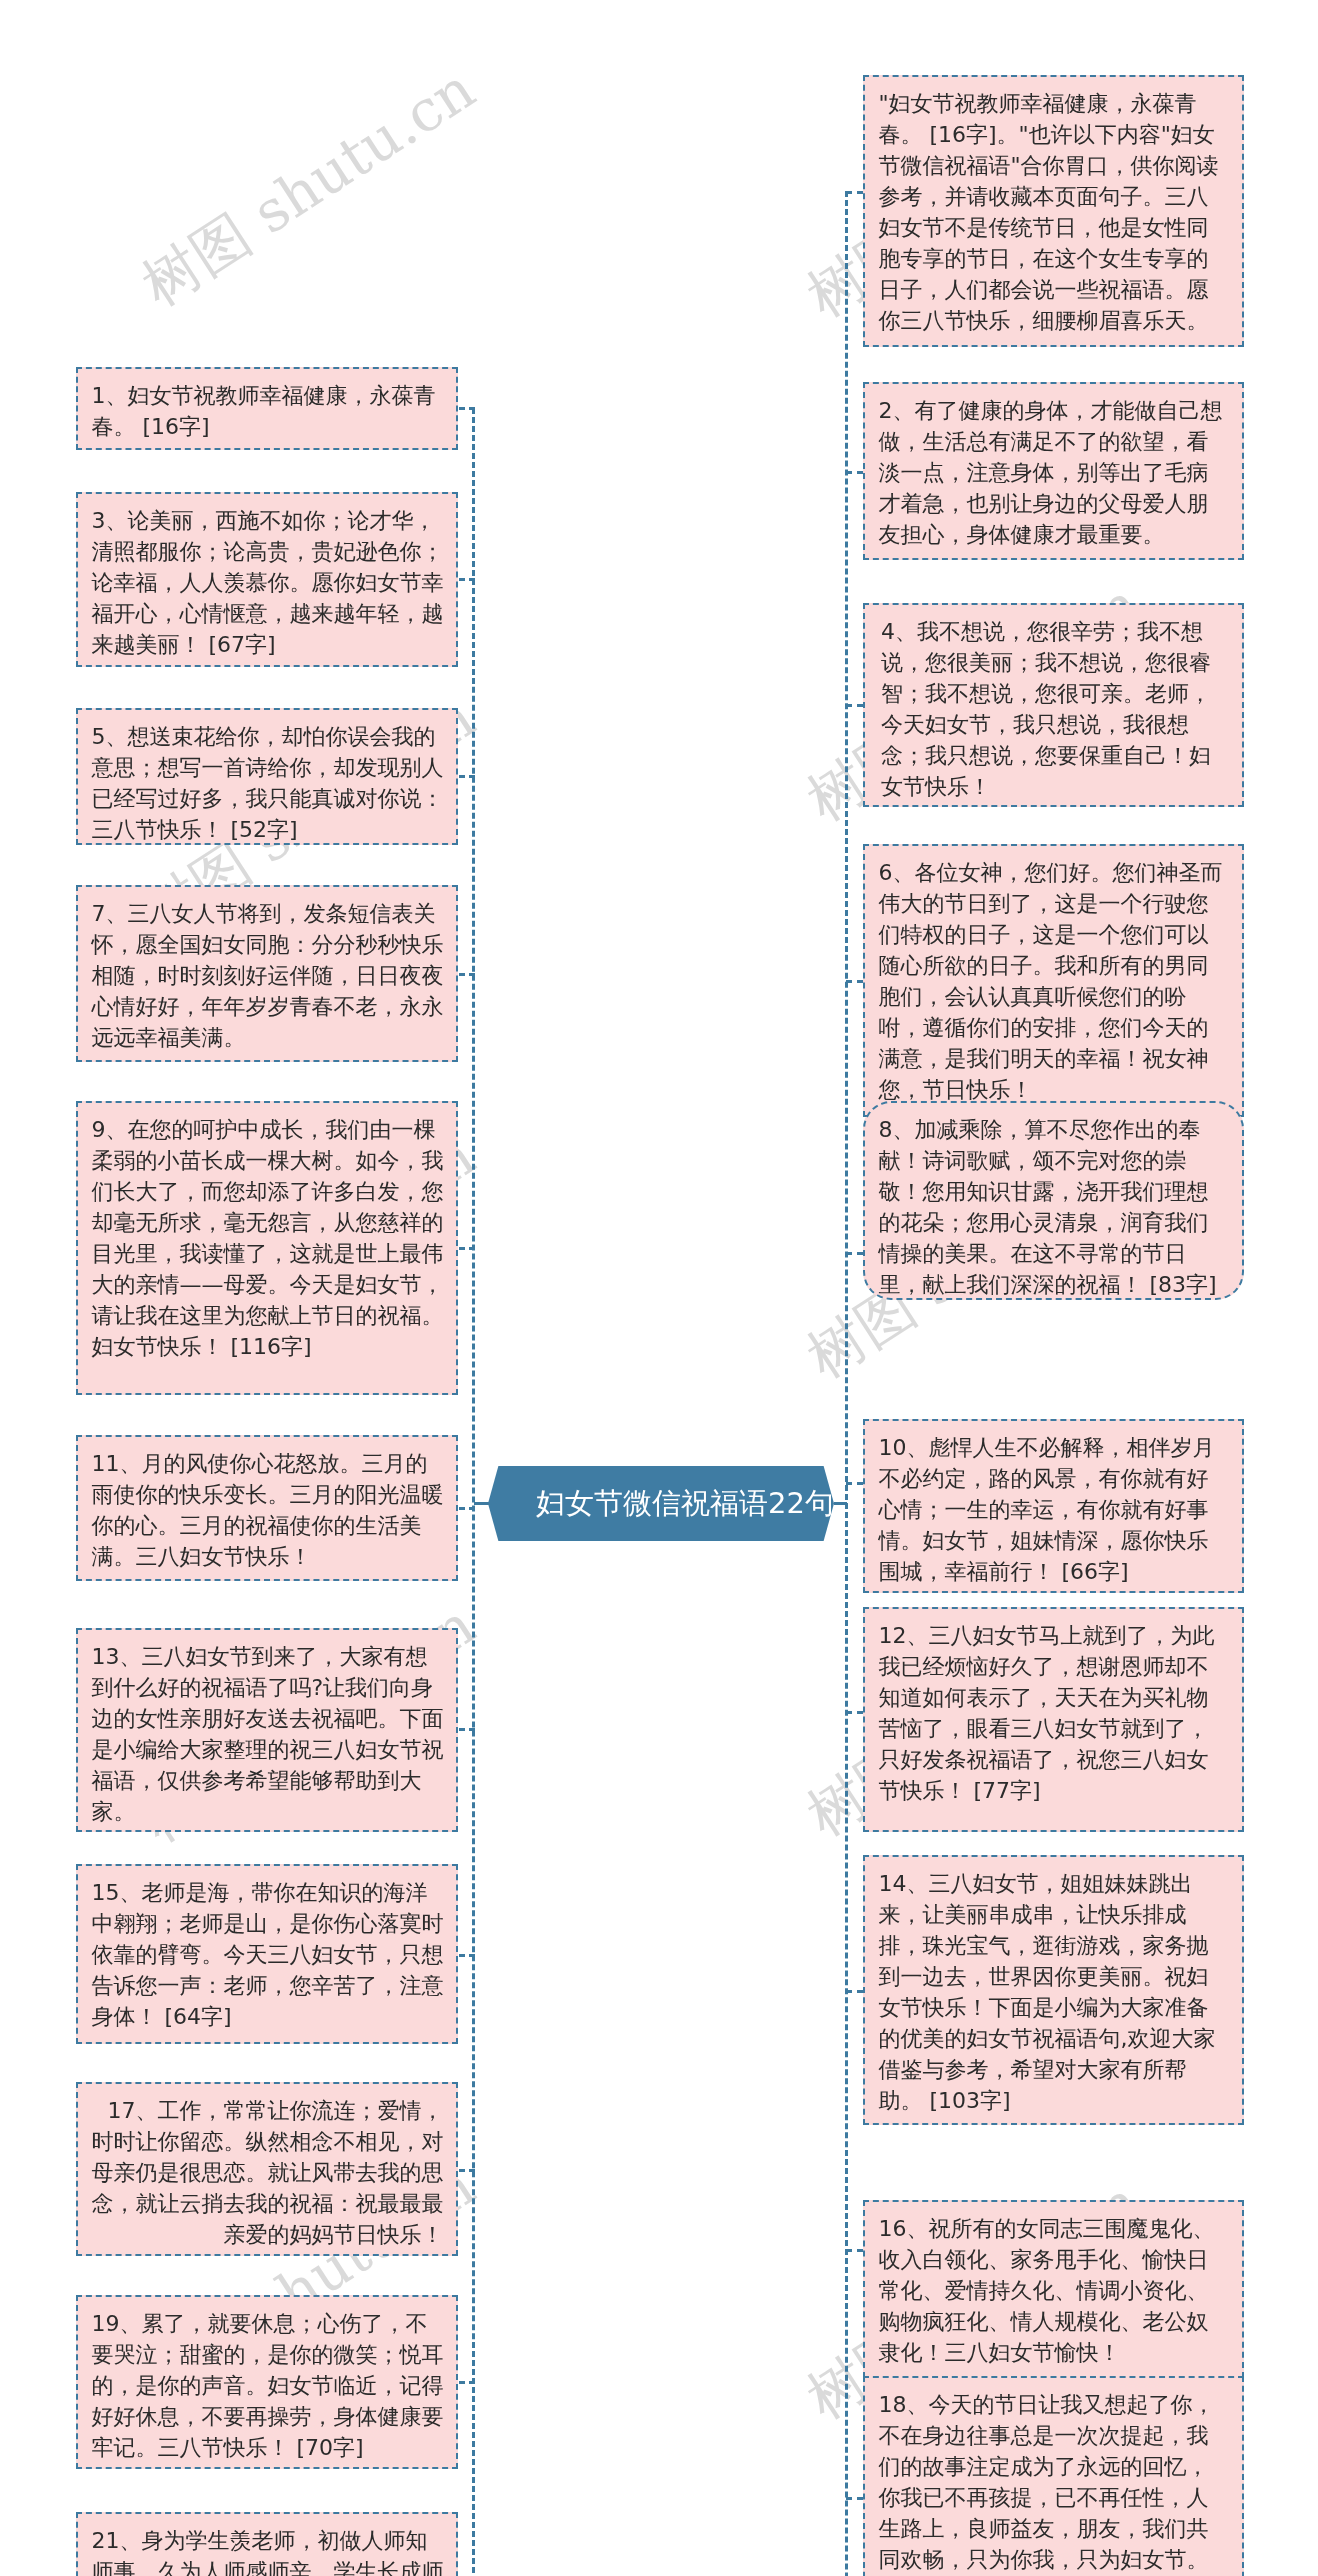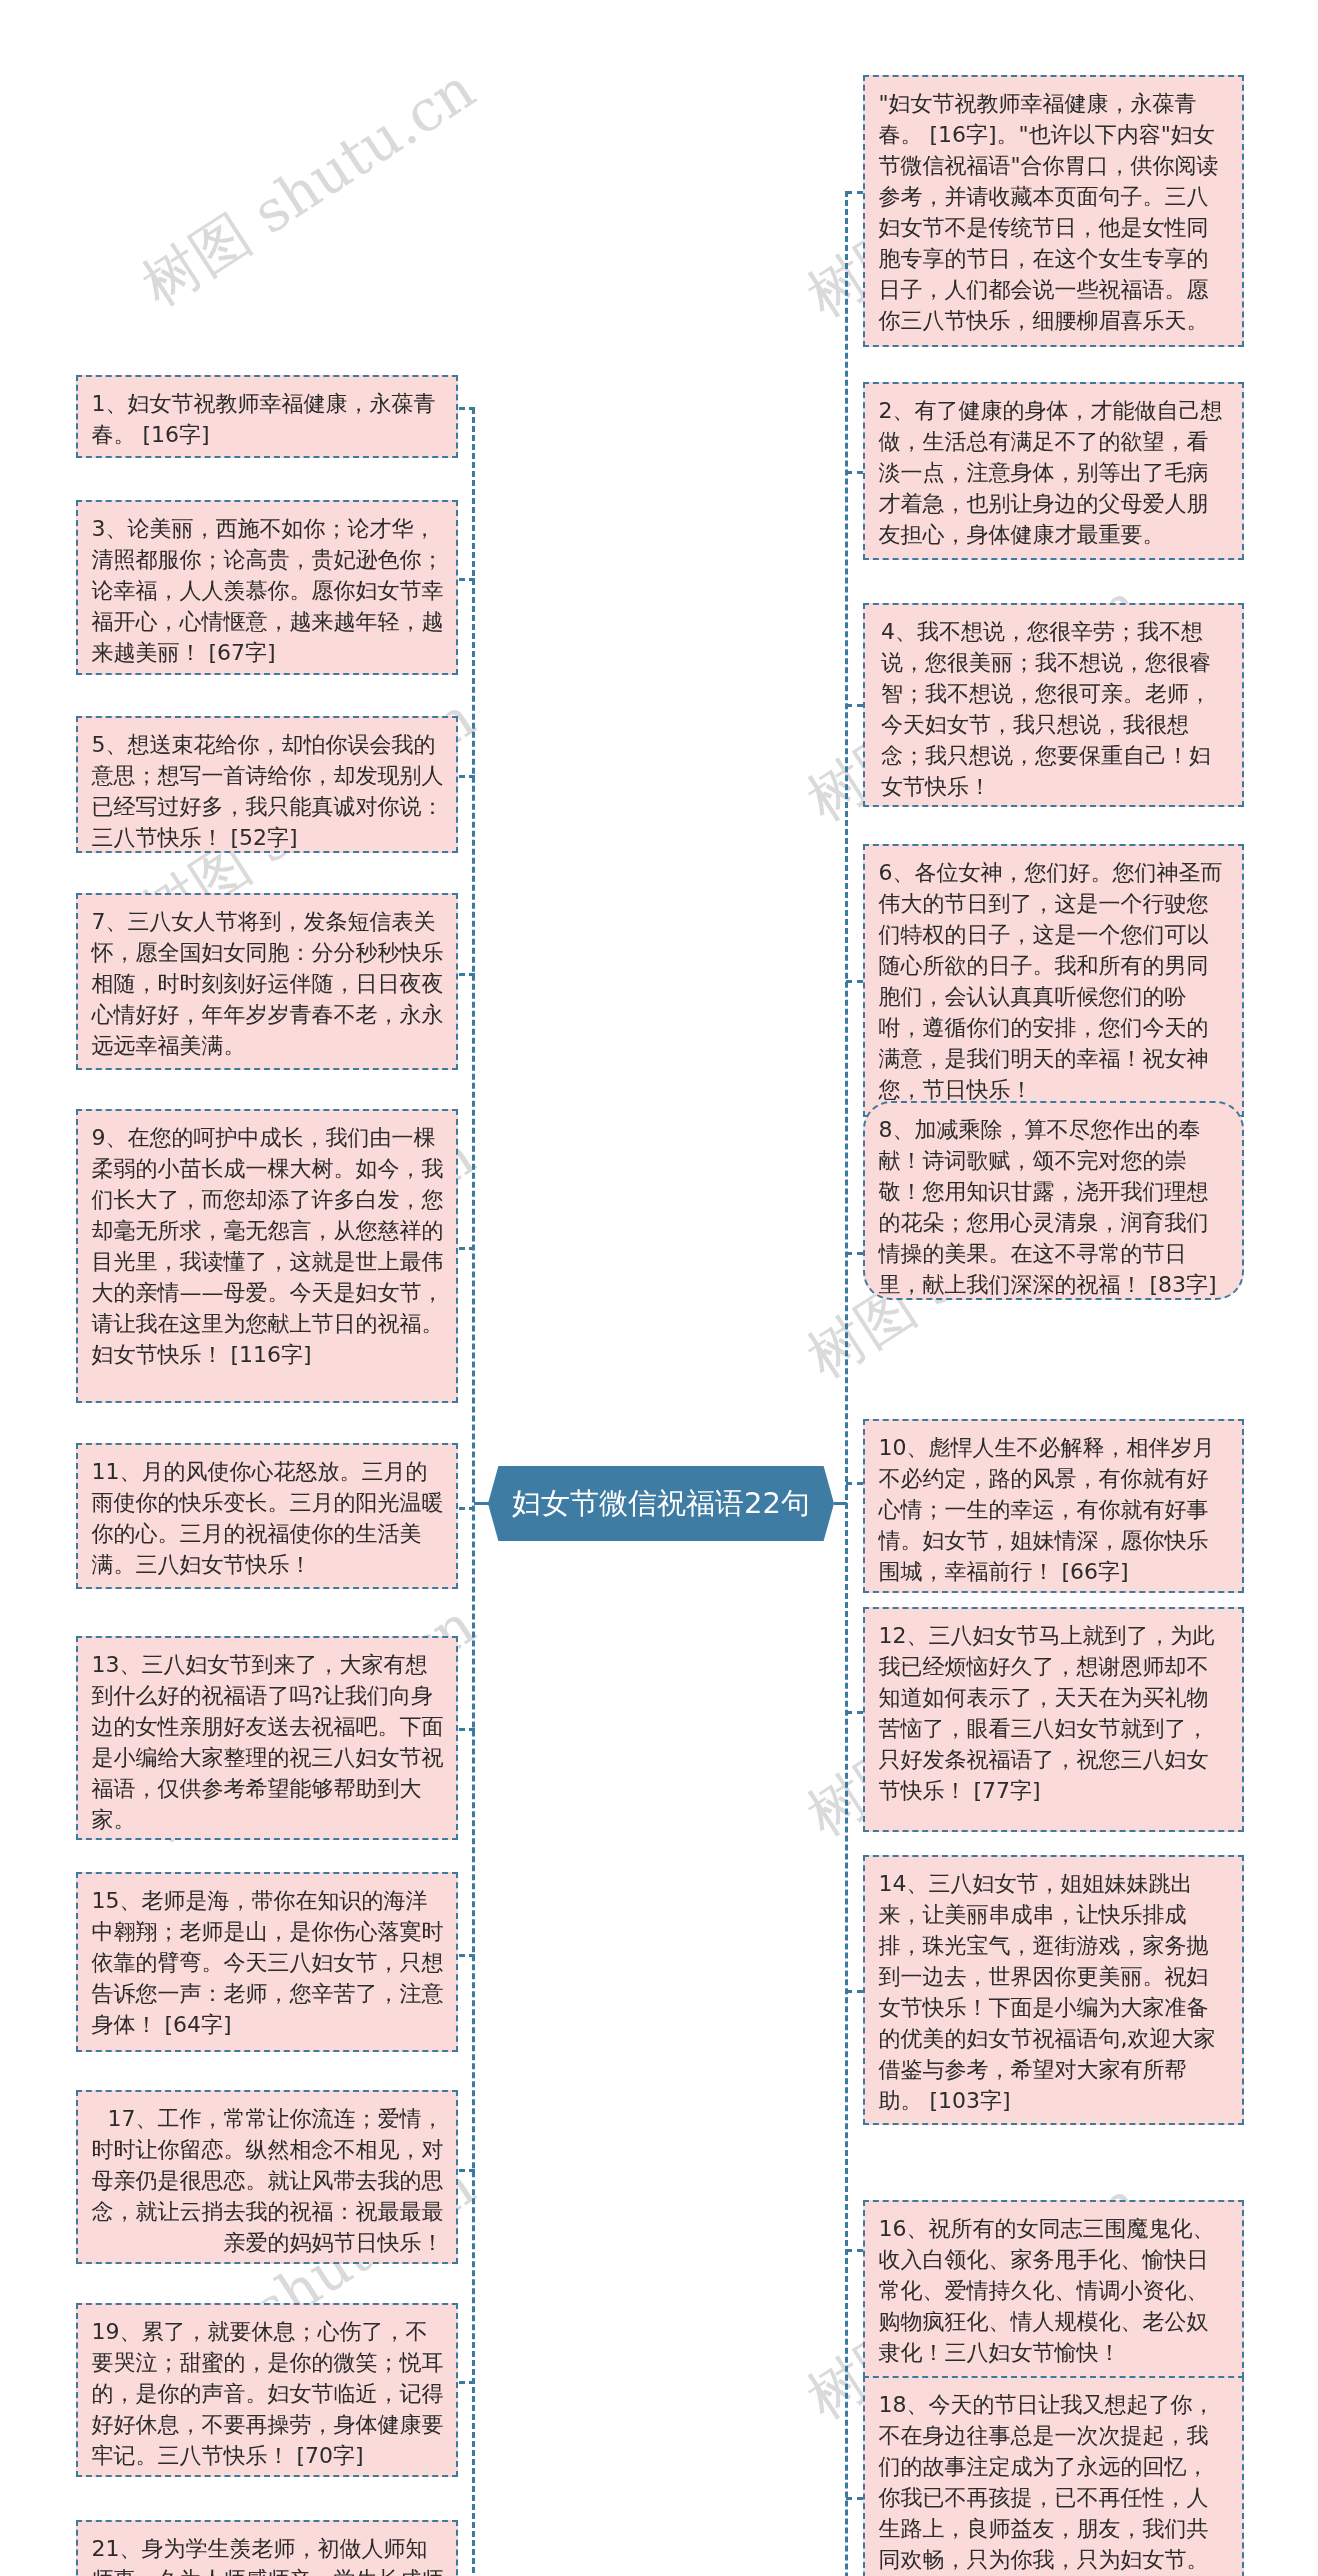--- a/index.html
+++ b/index.html
@@ -9,29 +9,29 @@
   .node {
     position: absolute; box-sizing: border-box;
     background: #fbdada;
     border: 2.6px dashed #3d7aa0;
     color: #2b2b2b;
     font-size: 22px; line-height: 31px;
     padding: 11.3px 12.4px 11.3px 13.4px;
     word-break: break-all;
     overflow: hidden;
   }
-  .node.left { left: 76px; width: 382px; margin-top: 8px; }
+  .node.left { left: 76px; width: 382px; }
   .node.right { left: 863px; width: 381px; }
   .spine { position: absolute; width: 0; border-left: 3.1px dashed #3d7aa0; }
   .tick { position: absolute; height: 0; border-top: 3.1px dashed #3d7aa0; }
   .root {
     position: absolute; left: 488px; top: 1466px; width: 346px; height: 75px;
     background: #3f7ca3;
     clip-path: polygon(3% 0, 97% 0, 100% 50%, 97% 100%, 3% 100%, 0 50%);
-    color: #ffffff; font-size: 29px; line-height: 75px; text-align: center;
+    color: #ffffff; font-size: 29px; line-height: 75px; text-align: right;
     font-family: "DejaVu Sans", sans-serif;
   }
   .root-line { position: absolute; height: 0; border-top: 3.1px solid #3d7aa0; }
   .watermark {
     position: absolute; color: rgba(150,150,150,0.35);
     font-family: "DejaVu Serif", "Liberation Serif", serif;
     font-size: 57px; transform: rotate(-33deg); transform-origin: left bottom;
     white-space: nowrap; pointer-events: none;
   }
 </style>

